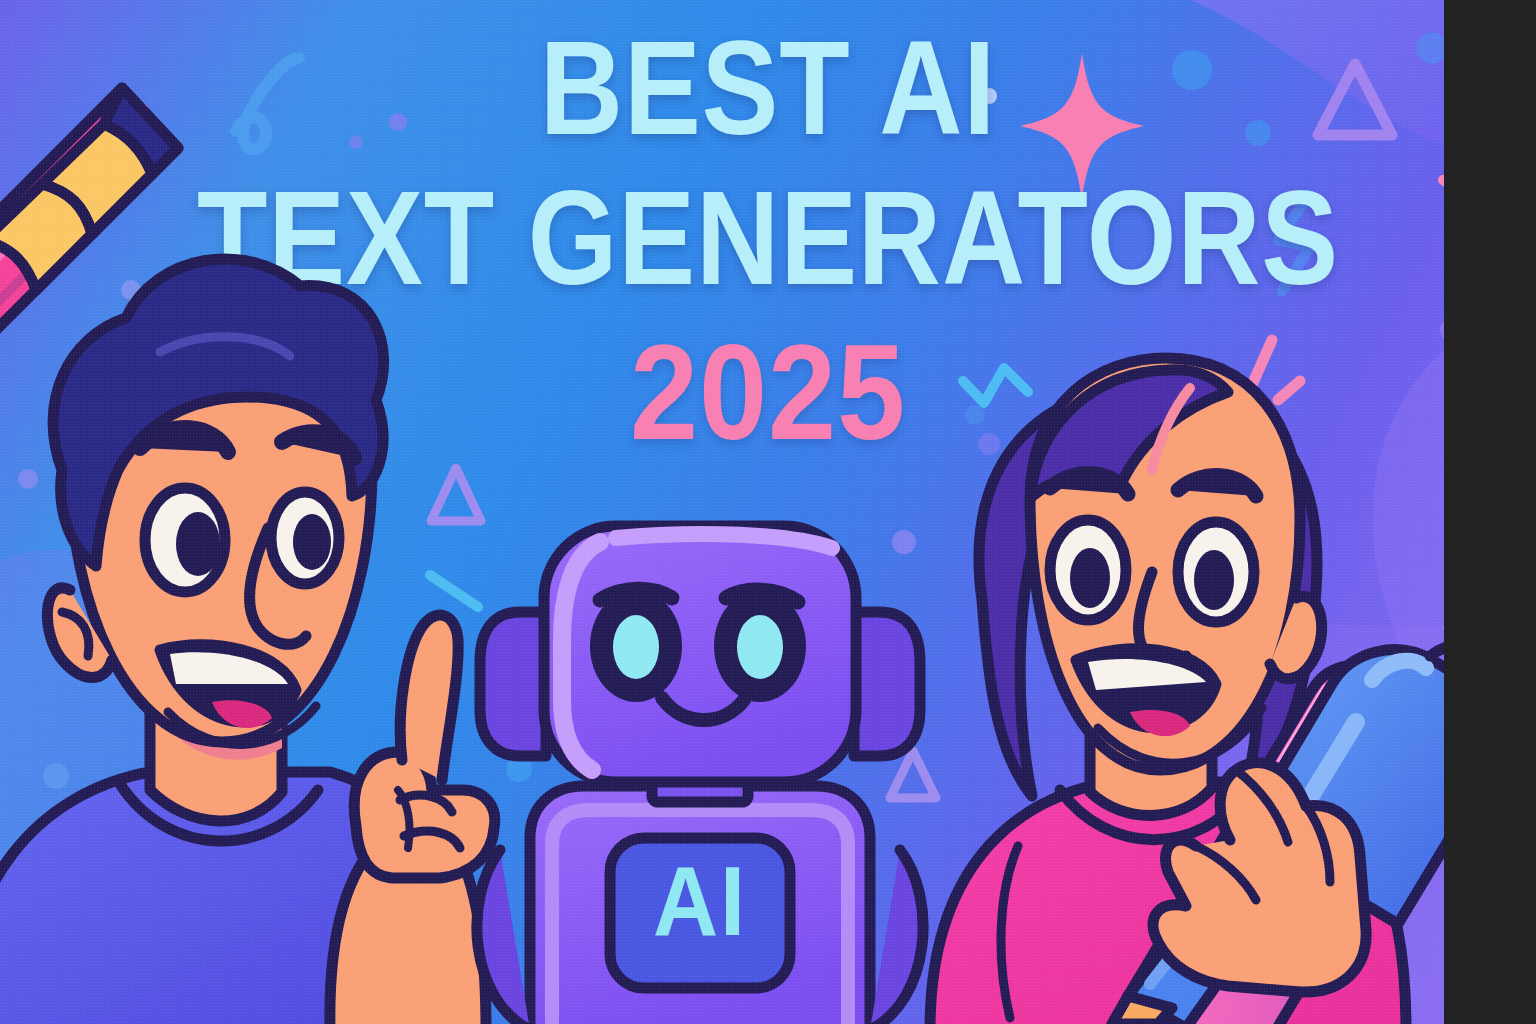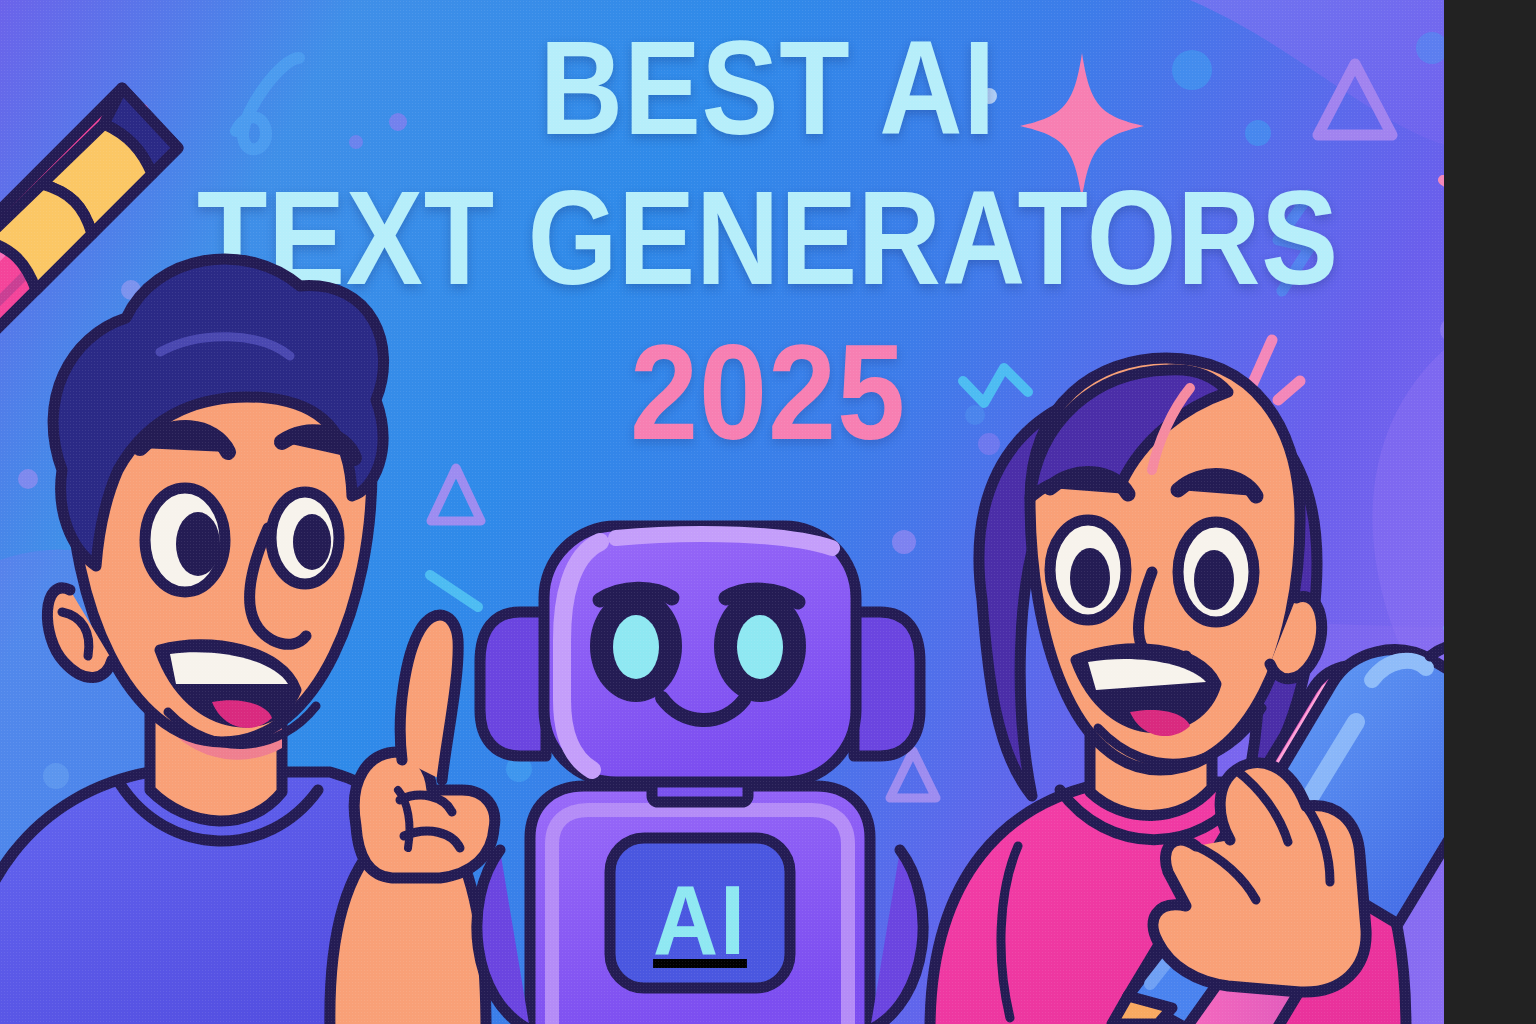--- a/index.html
+++ b/index.html
@@ -272,18 +272,18 @@
           <path d="M1196 846 C1172 830 1160 850 1168 872 L1186 906 C1156 900 1146 920 1158 942 C1170 966 1196 982 1228 986 L1300 992 C1342 994 1368 968 1366 930 L1360 856 C1358 820 1336 802 1306 806 C1290 764 1258 754 1236 770 C1216 784 1216 816 1230 840" fill="#f9a077"></path>
           <path d="M1236 770 C1262 790 1280 816 1288 842" fill="none" stroke-width="9"></path>
           <path d="M1306 806 C1322 828 1330 856 1330 882" fill="none" stroke-width="9"></path>
           <path d="M1196 846 C1222 858 1244 878 1256 900" fill="none" stroke-width="9"></path>
         </g>
       </g>
 
     </g>
   </svg>
 
-  <div style="position:absolute;left:610px;top:864px;width:180px;height:150px;display:flex;align-items:flex-start;justify-content:center;text-decoration:underline;">
+  <div style="position:absolute;left:610px;top:826px;width:180px;height:150px;display:flex;align-items:center;justify-content:center;">
     <span style="font-size:98px;font-weight:bold;color:#8fe8f2;letter-spacing:2px;transform:scaleX(.92);">AI</span>
   </div>
 
   <div id="grain"></div>
 </div>
 
 </body></html>

